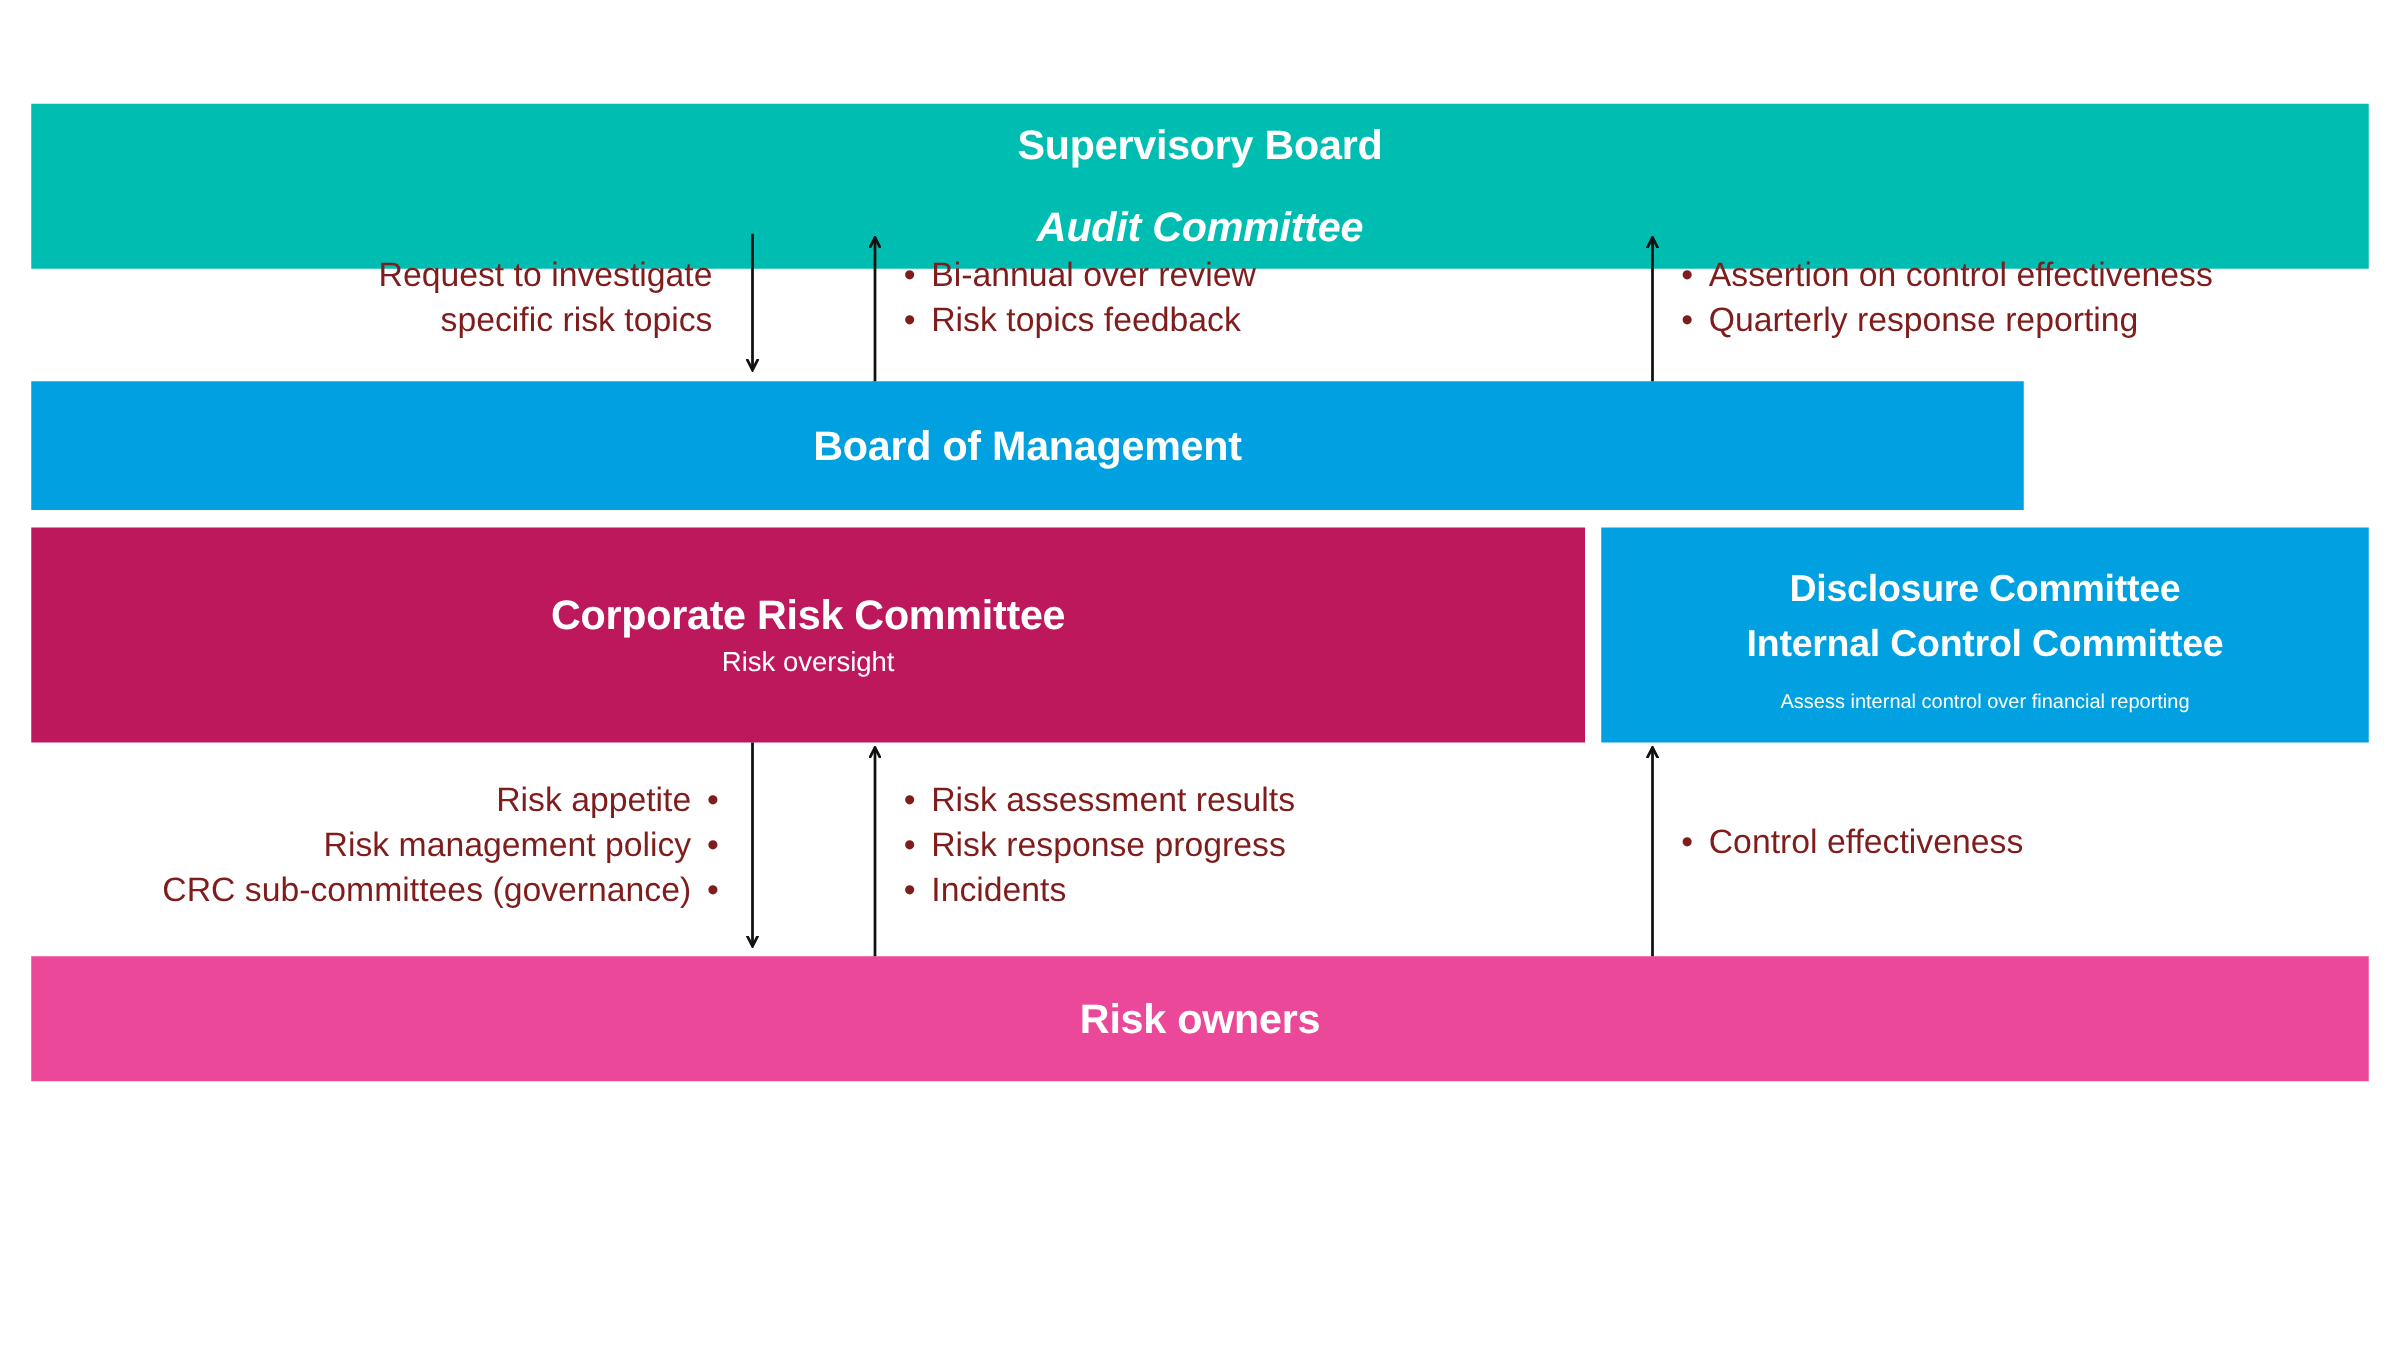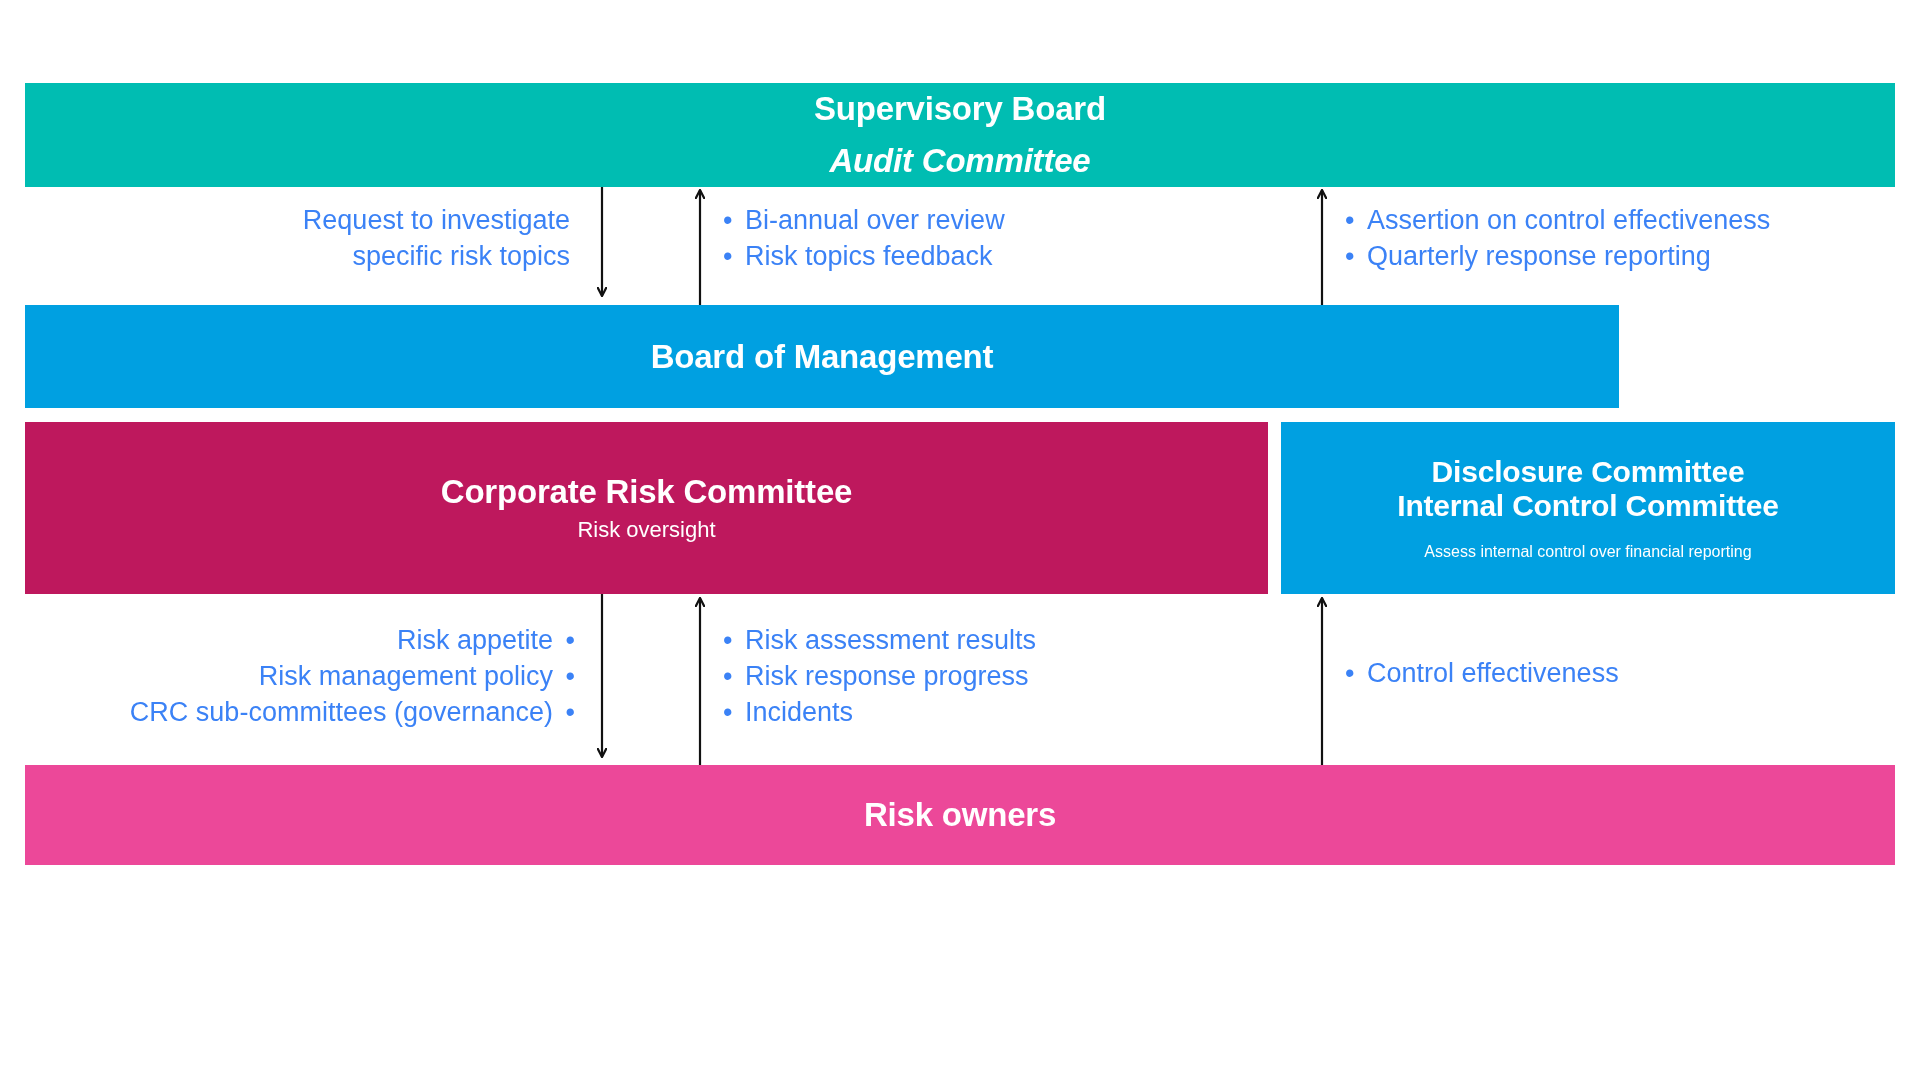--- a/index.html
+++ b/index.html
@@ -41,21 +41,21 @@
     font-weight: normal;
     text-align: center;
     line-height: 1.2;
   }
 
   
   #board-band {
     left: 25px;
     top: 83px;
     width: 1870px;
-    height: 104px;
+    height: 132px;
     background: #00BDB2;
     align-items: center;
     justify-content: flex-start;
   }
   #board-band .slot {
     display: flex;
     align-items: center;
     justify-content: center;
     height: 100%;
   }
@@ -82,21 +82,21 @@
   #crc-bar .bar-title { font-size: 33px; }
   #crc-bar .bar-sub { font-size: 22px; margin-top: 7px; }
 
   #disclosure-bar {
     left: 1281px;
     top: 422px;
     width: 614px;
     height: 172px;
     background: #00A0E1;
   }
-  #disclosure-bar .bar-title { font-size: 30px; }
+  #disclosure-bar .bar-title { font-size: 30px; margin-top: 10px; }
   #disclosure-bar .bar-sub { font-size: 16px; margin-top: 18px; }
 
   #risk-owners-bar {
     left: 25px;
     top: 765px;
     width: 1870px;
     height: 100px;
     background: #ec4899;
   }
   #risk-owners-bar .bar-title { font-size: 33px; }
@@ -109,21 +109,21 @@
     width: 1920px;
     height: 1080px;
     pointer-events: none;
   }
 
   
   .ann {
     position: absolute;
     font-size: 27px;
     line-height: 36px;
-    color: #3b82f6;
+    color: #7f1d1d;
     white-space: nowrap;
   }
   .ann .line { display: block; }
 
   
   .ann-right { text-align: right; }
   .ann-right .line .bullet-after {
     display: inline-block;
     width: 22px;
     text-align: right;

